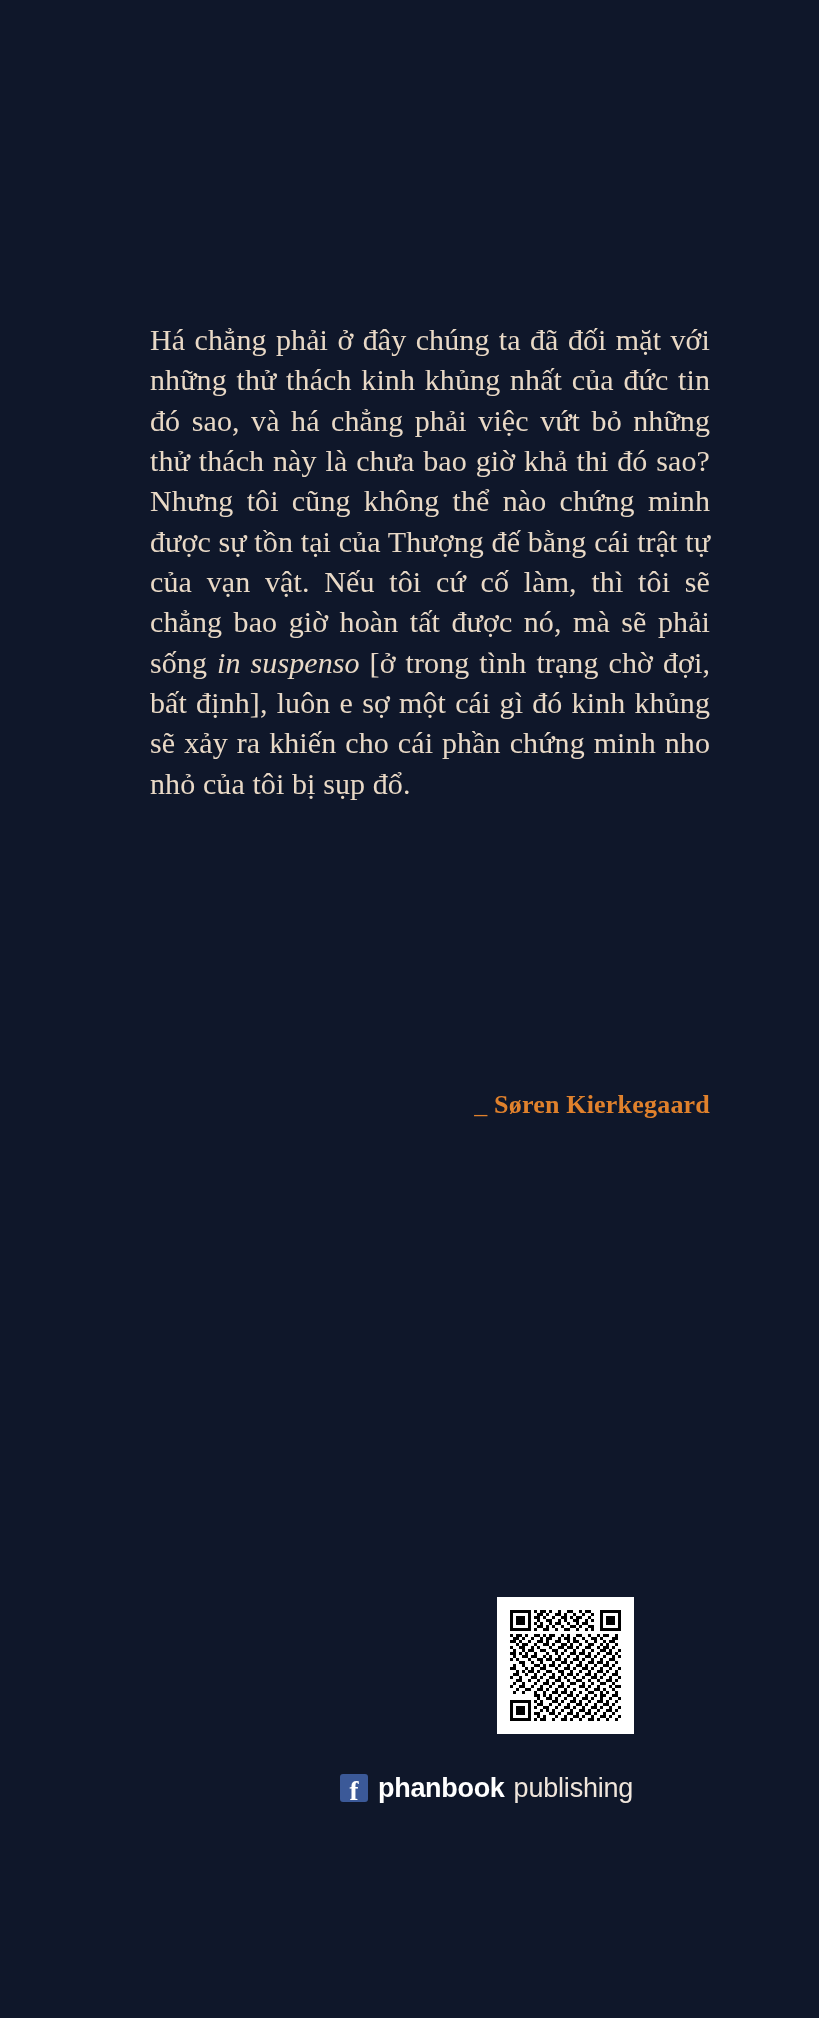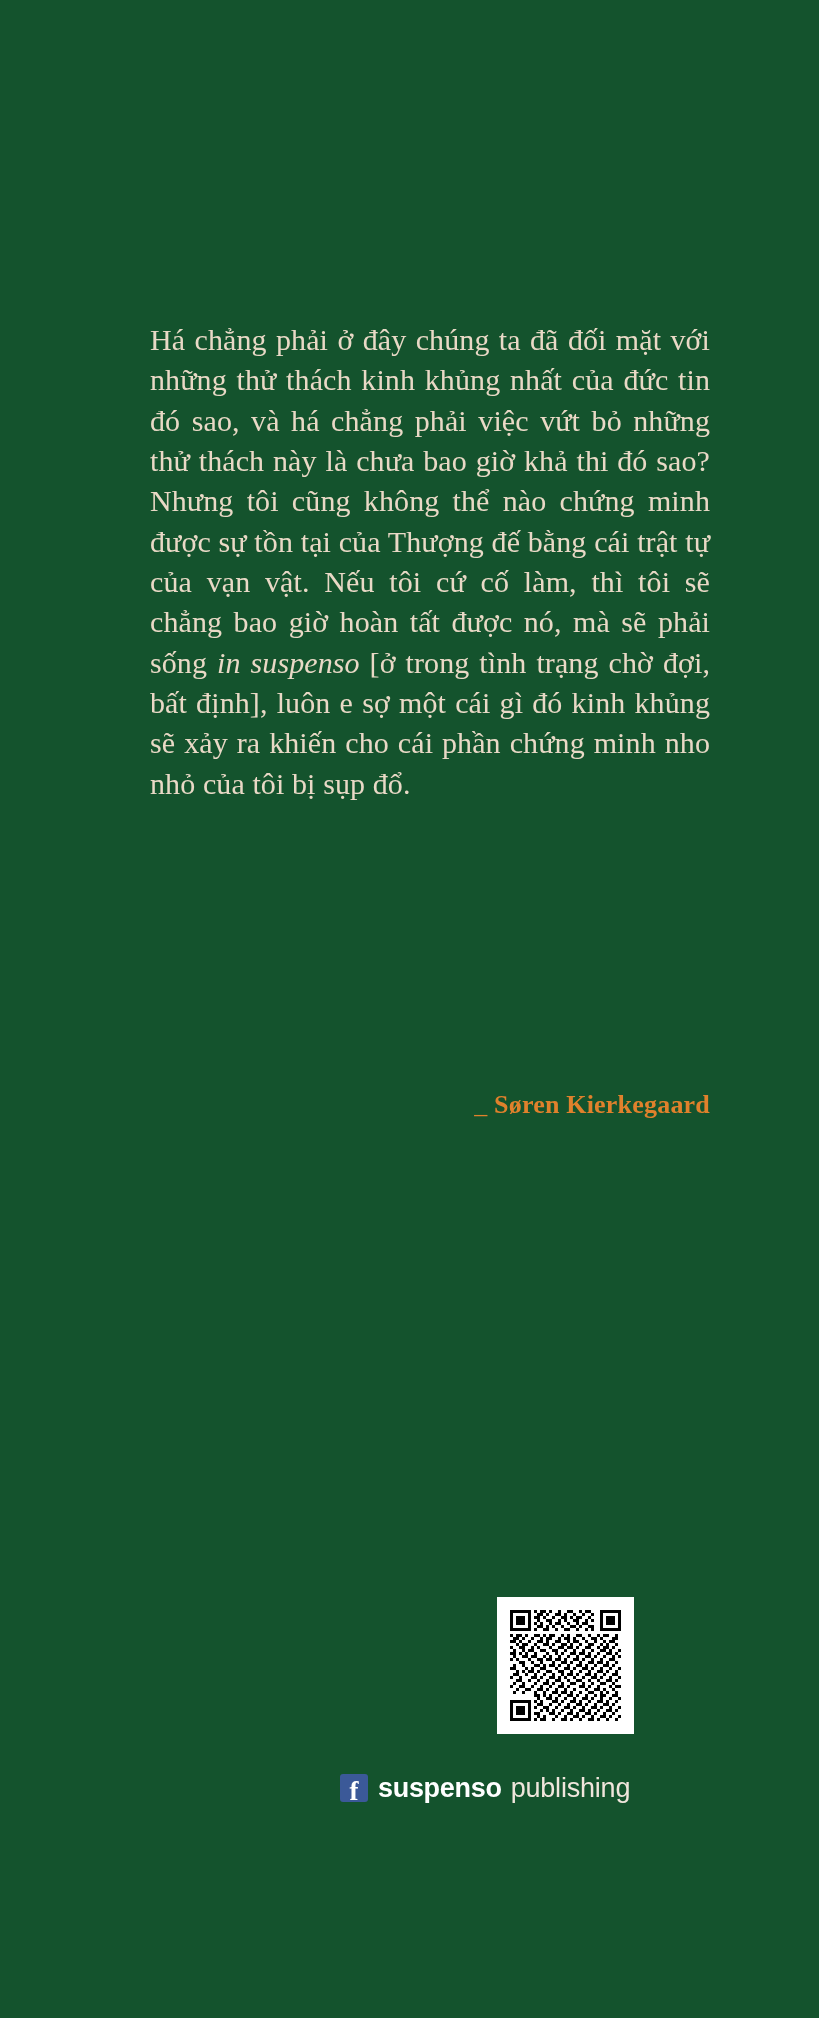--- a/index.html
+++ b/index.html
@@ -7,21 +7,21 @@
     padding: 0;
     background: #ffffff;
   }
   body {
     font-family: "Liberation Serif", serif;
   }
   .page {
     position: relative;
     width: 819px;
     height: 2018px;
-    background: #14532d;
+    background: #0f172a;
     overflow: hidden;
   }
   .quote-block {
     position: absolute;
     left: 150px;
     top: 320px;
     width: 560px;
   }
   .quote-text {
     font-family: "Liberation Serif", serif;
@@ -535,17 +535,17 @@
             <rect x="35" y="36" width="1" height="1"></rect>
         </g>
       </svg>
     </div>
   </div>
 
   <div class="footer-brand">
     <span class="fb-badge">
         <span class="f">f</span>
       </span>
-    <span class="brand-name">suspenso</span>
+    <span class="brand-name">phanbook</span>
     <span class="brand-suffix">publishing</span>
   </div>
 
 </div>
 
 </body></html>

